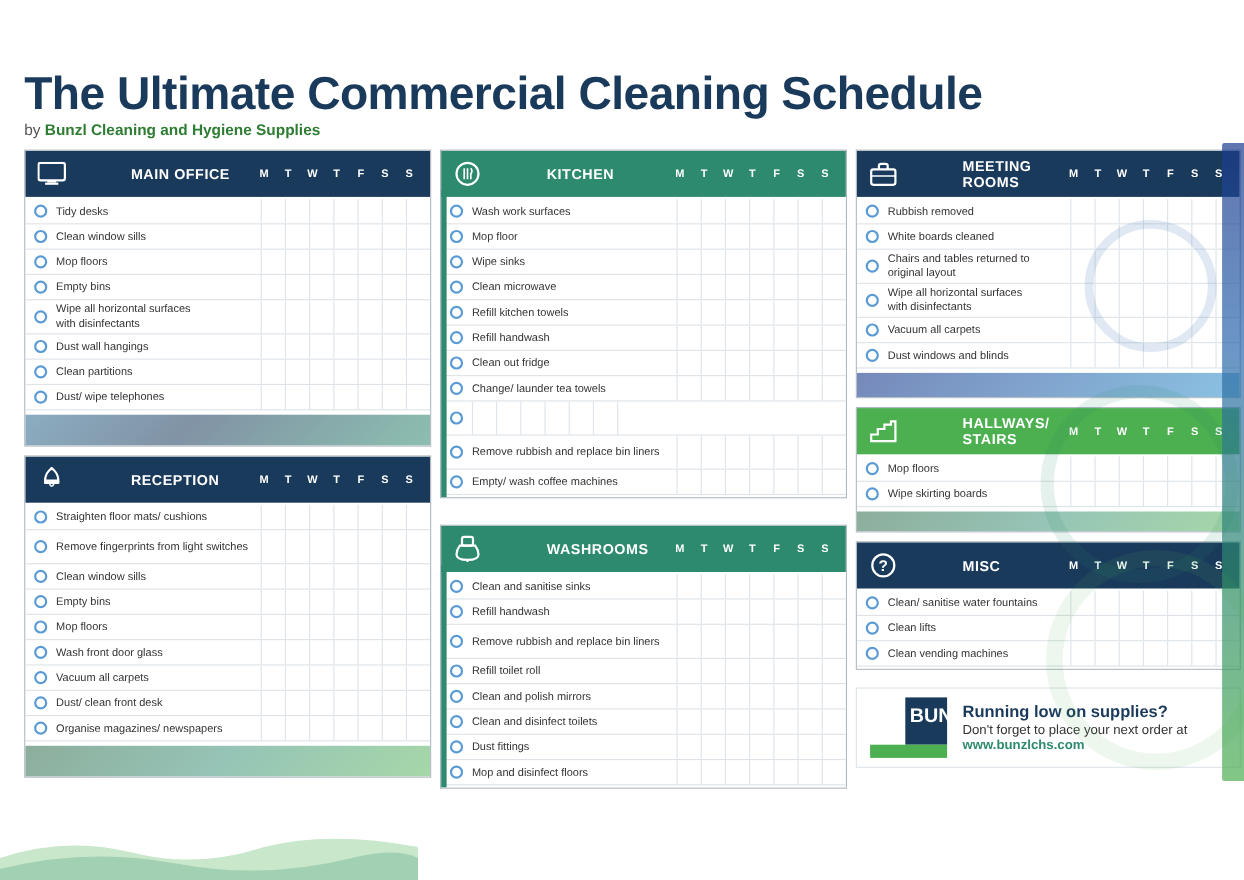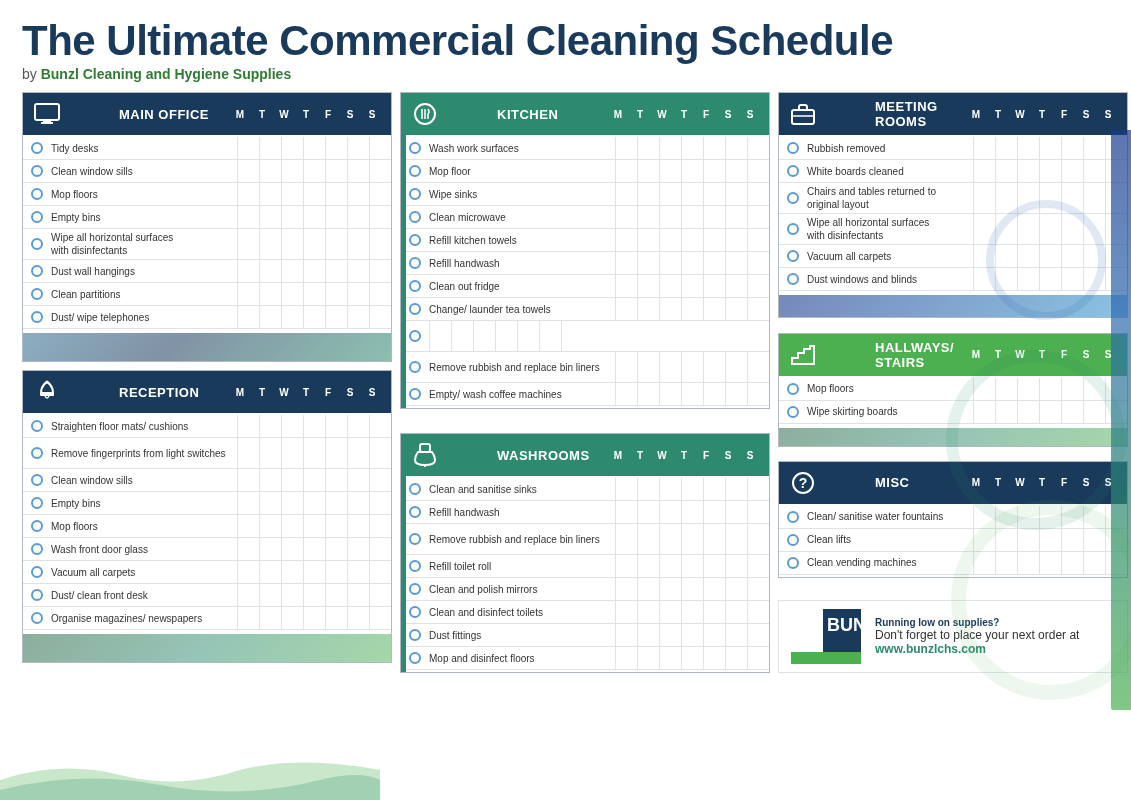--- a/index.html
+++ b/index.html
@@ -20,20 +20,21 @@
       padding: 18px 22px 10px 22px;
     }
 
     
     .main-title {
       font-size: 42px;
       color: #1a3a5c;
       font-weight: 300;
       line-height: 1.1;
       letter-spacing: -0.5px;
+      margin-top: 44px;
     }
     .main-title span {
       font-weight: 700;
     }
     .subtitle {
       font-size: 14px;
       color: #555;
       margin-top: 2px;
       margin-bottom: 10px;
     }
@@ -179,42 +180,41 @@
       flex: 1;
       margin-left: 32px;
     }
 
     .bunzl-logo-bottom {
       background: #4caf50;
       height: 12px;
     }
 
     .bunzl-text h3 {
-      font-size: 10px;
+      font-size: 15px;
       font-weight: 900;
       color: #1a3a5c;
     }
 
     .bunzl-text p {
       font-size: 12px;
       color: #333;
     }
 
     .bunzl-text a {
       color: #2d8a6e;
       font-weight: 700;
       text-decoration: none;
     }
 
     
     .col3-stack {
       display: flex;
       flex-direction: column;
       gap: 8px;
-      justify-content: space-between;
     }
   </style>
 </head>
 <body>
 
 <div class="page-container">
 
   <div style="margin-bottom:4px;">
     <div class="main-title">
       <span>The Ultimate Commercial </span><span style="font-weight:900;">Cleaning Schedule</span>

